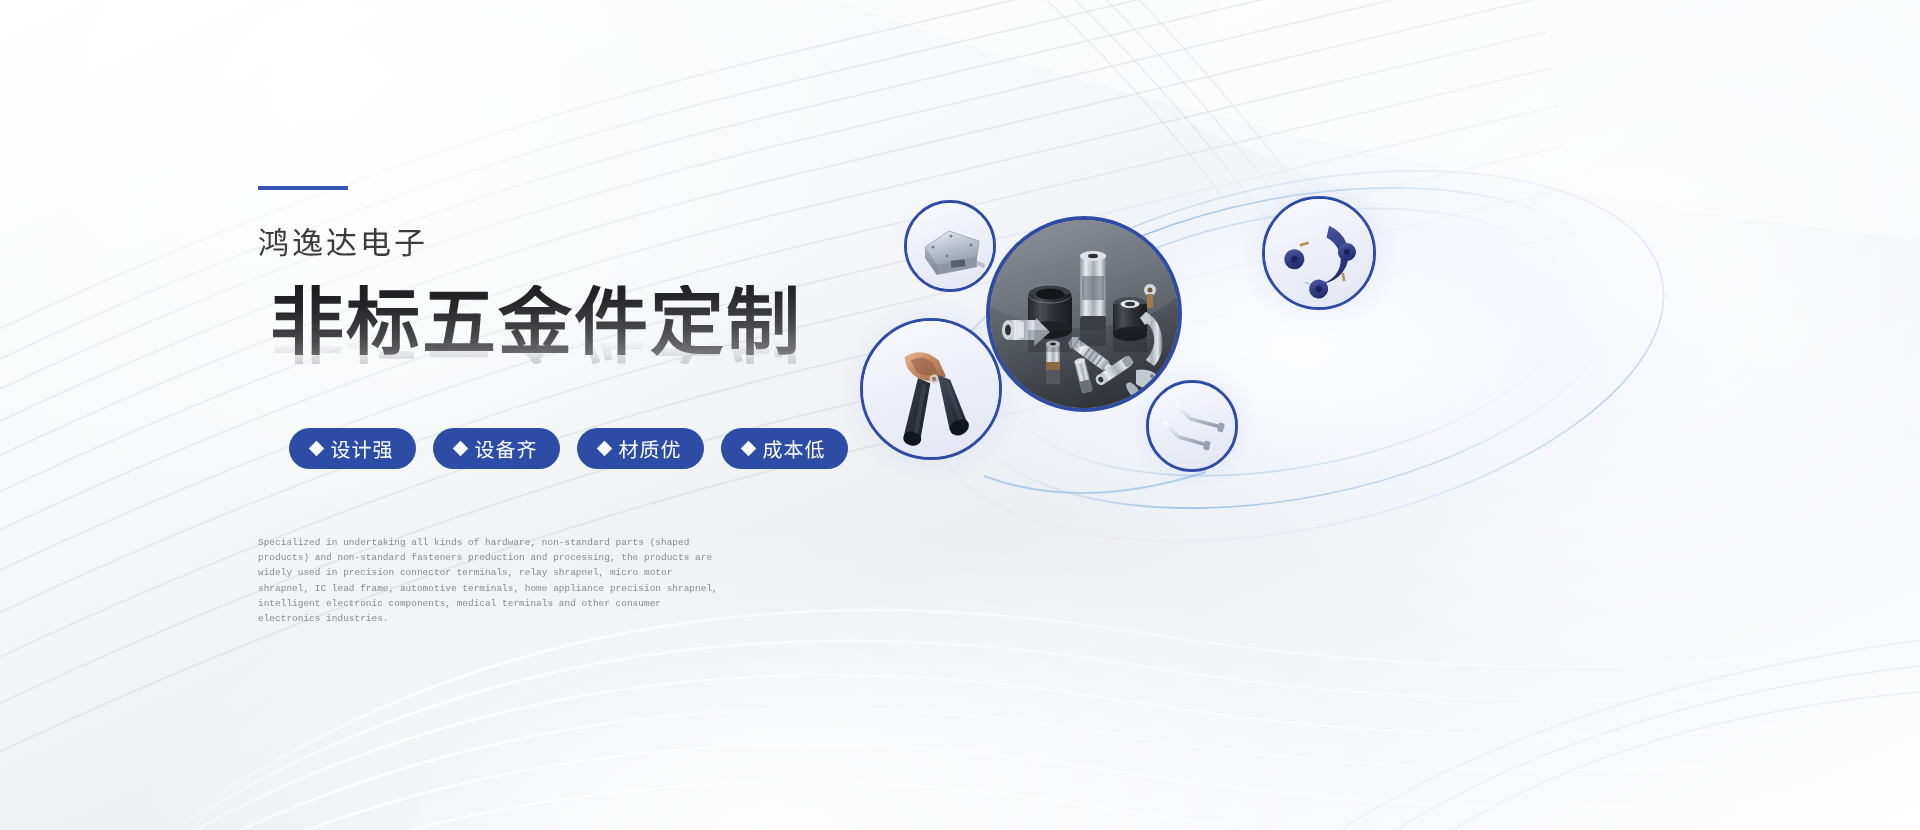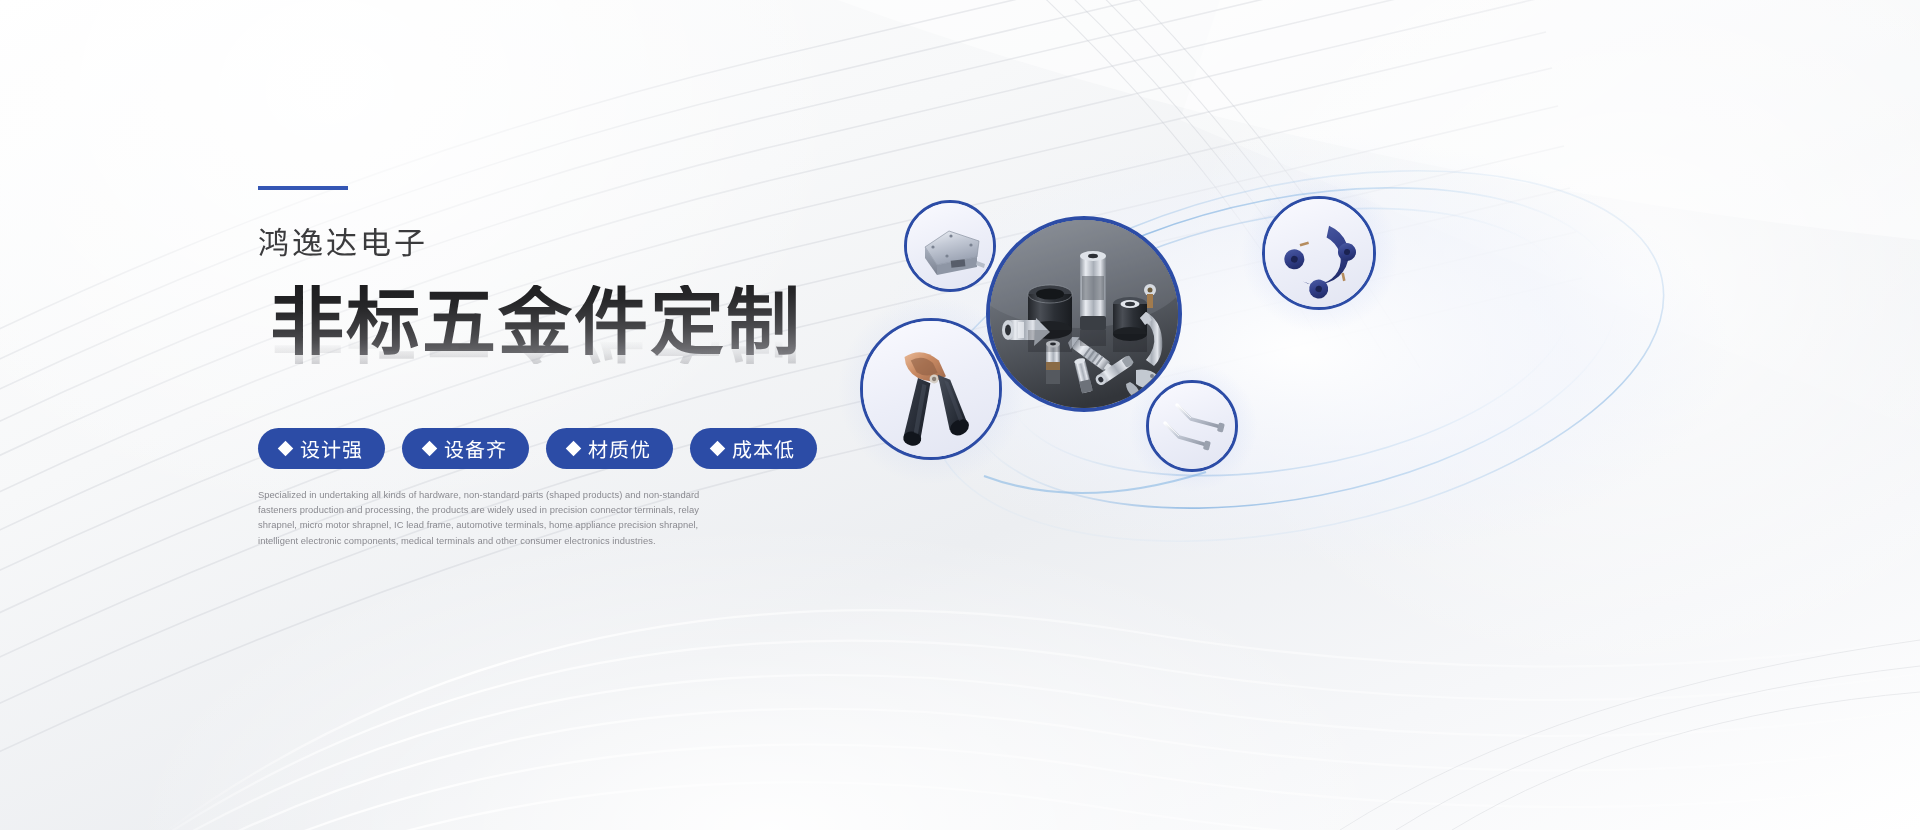--- a/index.html
+++ b/index.html
@@ -102,20 +102,21 @@
     height: 38px;
     overflow: hidden;
     pointer-events: none;
   }
 
   
   .badge-row {
     display: flex;
     gap: 17px;
     margin: 26px 0 0 0;
+    justify-content: center;
   }
   .badge {
     display: inline-flex;
     align-items: center;
     gap: 9px;
     background: #2c4ca6;
     color: #ffffff;
     border-radius: 22px;
     padding: 0 22px;
     height: 41px;
@@ -128,26 +129,27 @@
     width: 11px;
     height: 11px;
     background: #ffffff;
     transform: rotate(45deg);
     flex: 0 0 auto;
     display: inline-block;
   }
 
   
   .desc {
-    margin: 18px 0 0 0;
+    margin: 66px 0 0 0;
     width: 470px;
     font-size: 9.4px;
     line-height: 1.62;
     color: #8a8a90;
     letter-spacing: 0.05px;
+    font-family: Liberation Mono, monospace;
   }
 
   
   .hero {
     position: absolute;
     left: 880px;
     top: 120px;
     width: 860px;
     height: 480px;
   }

